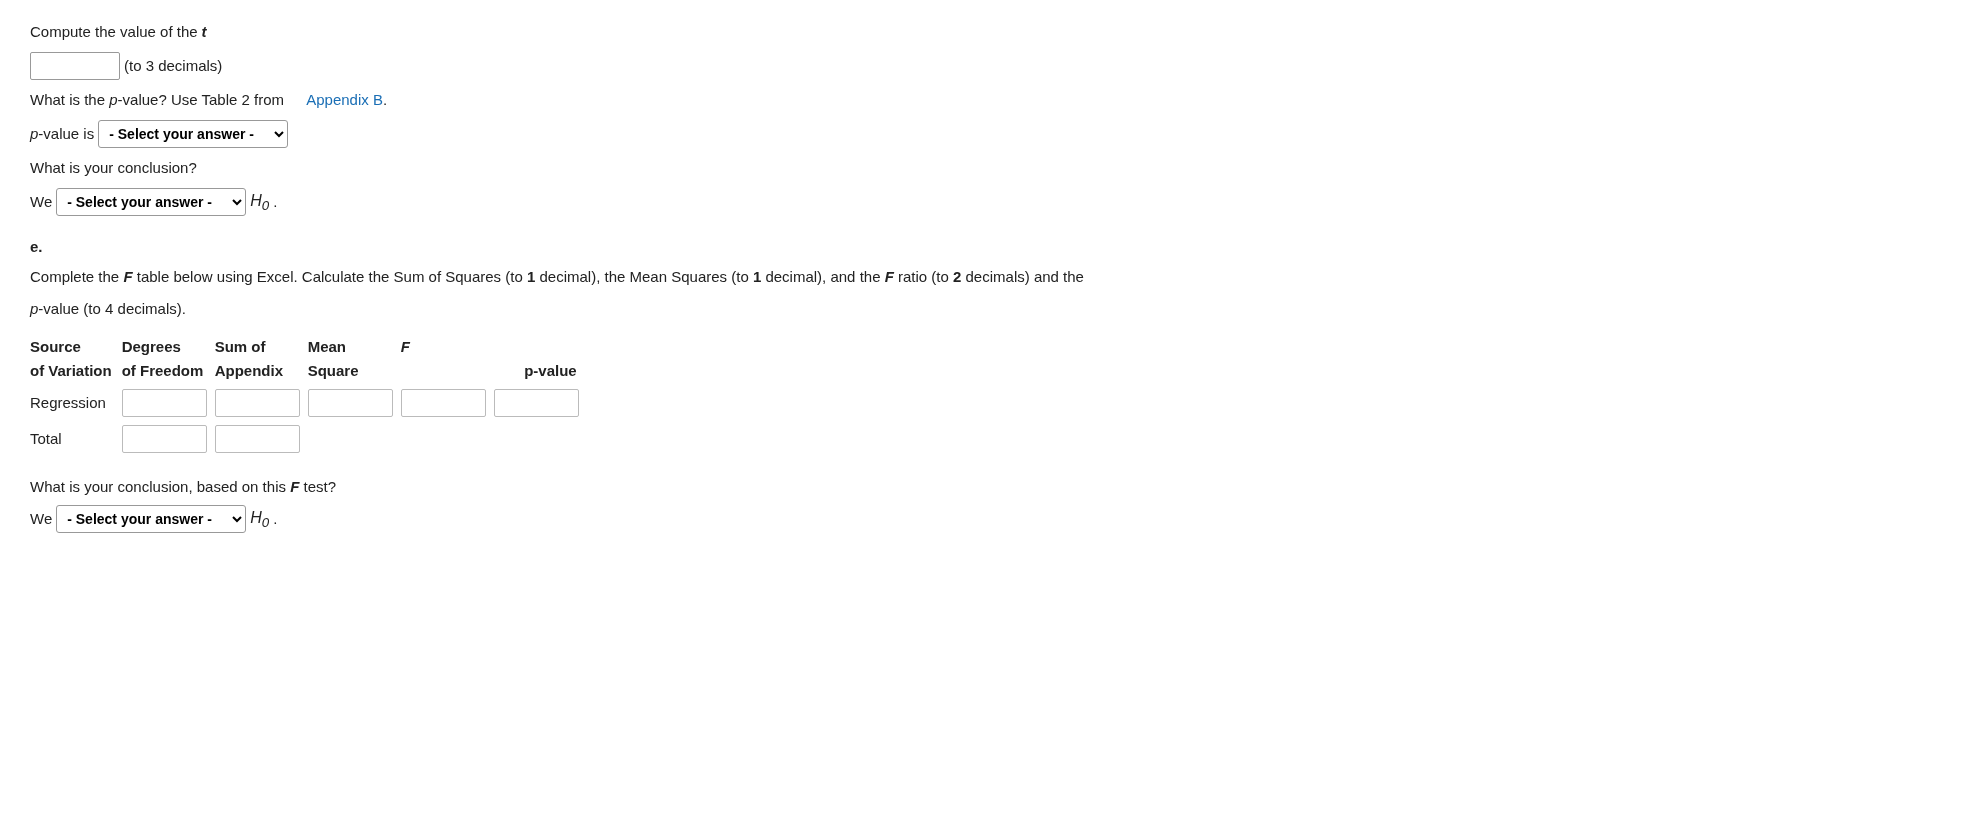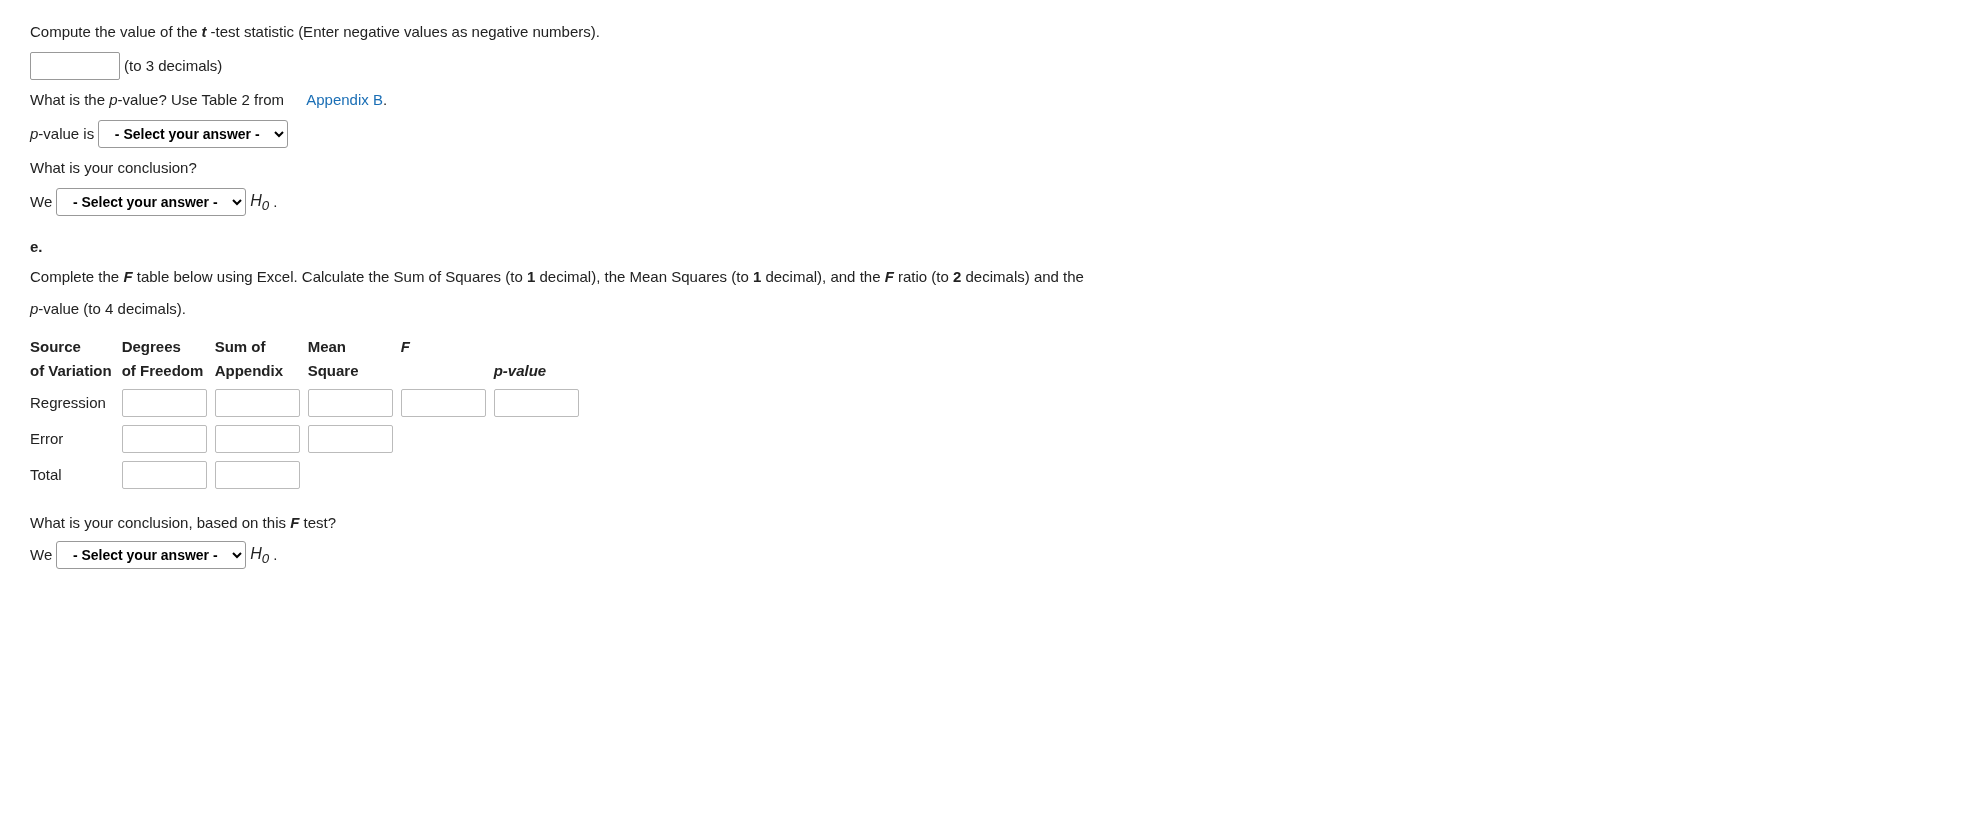--- a/index.html
+++ b/index.html
@@ -37,21 +37,20 @@
     .select-box {
       border: 1px solid #999;
       border-radius: 3px;
       height: 28px;
       padding: 2px 6px;
       font-size: 14px;
       font-weight: bold;
       background: #fff;
       cursor: pointer;
       min-width: 190px;
-      text-align: center;
     }
 
     .link {
       color: #1a6eb5;
       text-decoration: none;
       margin-left: 18px;
     }
 
     
     .f-table {
@@ -88,21 +87,20 @@
       margin-top: 18px;
       margin-bottom: 6px;
     }
   </style>
 </head>
 <body>
 
 <div class="line">
   <span>Compute the value of the </span>
   <span style="font-style:italic; font-weight:bold;">t</span>
-  <span>-test statistic (Enter negative values as negative numbers).</span>
 </div>
 
 <div class="line">
   <input type="text" class="text-input" style="">
   <span>(to 3 decimals)</span>
 </div>
 
 <div class="line">
   <span>What is the <span style="font-style:italic;">p</span>-value? Use Table 2 from <a class="link" href="#">Appendix B</a>.</span>
 </div>
@@ -158,21 +156,21 @@
       <th>
         <div>Mean</div>
         <div>Square</div>
       </th>
       <th style="font-style:italic;">
         <div>F</div>
         <div>&nbsp;</div>
       </th>
       <th>
         <div>&nbsp;</div>
-        <div style="font-style:italic;">p-value</div>
+        <div style="text-align:right;">p-value</div>
       </th>
     </tr>
   </thead>
   <tbody>
 
     <tr>
       <td>Regression</td>
       <td>
         <input type="text" class="cell-input" style="">
       </td>
@@ -183,34 +181,20 @@
         <input type="text" class="cell-input" style="">
       </td>
       <td>
         <input type="text" class="cell-input" style="">
       </td>
       <td>
         <input type="text" class="cell-input" style="">
       </td>
     </tr>
 
-    <tr>
-      <td>Error</td>
-      <td>
-        <input type="text" class="cell-input" style="">
-      </td>
-      <td>
-        <input type="text" class="cell-input" style="">
-      </td>
-      <td>
-        <input type="text" class="cell-input" style="">
-      </td>
-      <td></td>
-      <td></td>
-    </tr>
 
     <tr>
       <td>Total</td>
       <td>
         <input type="text" class="cell-input" style="">
       </td>
       <td>
         <input type="text" class="cell-input" style="">
       </td>
       <td></td>

